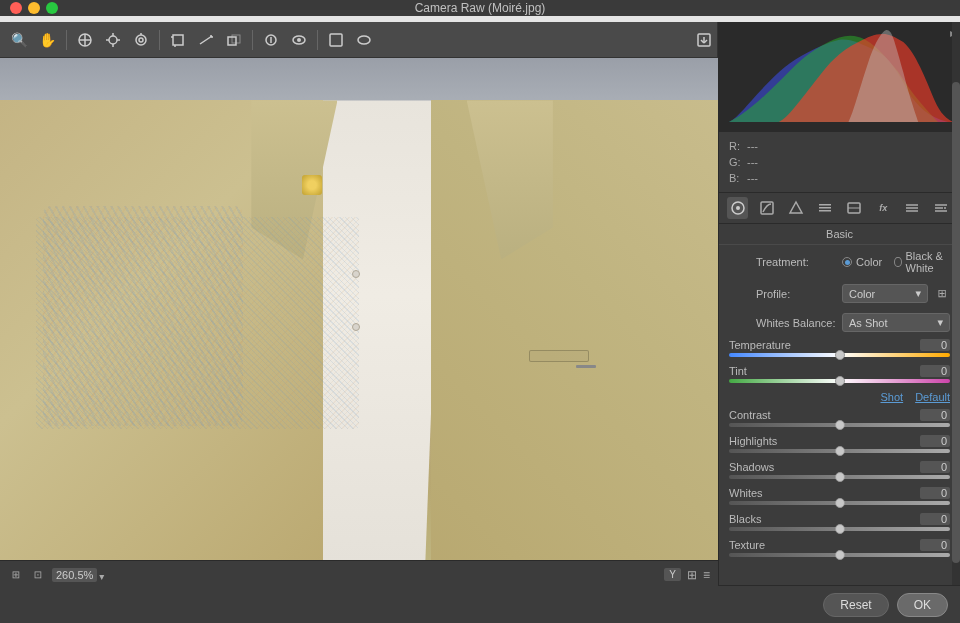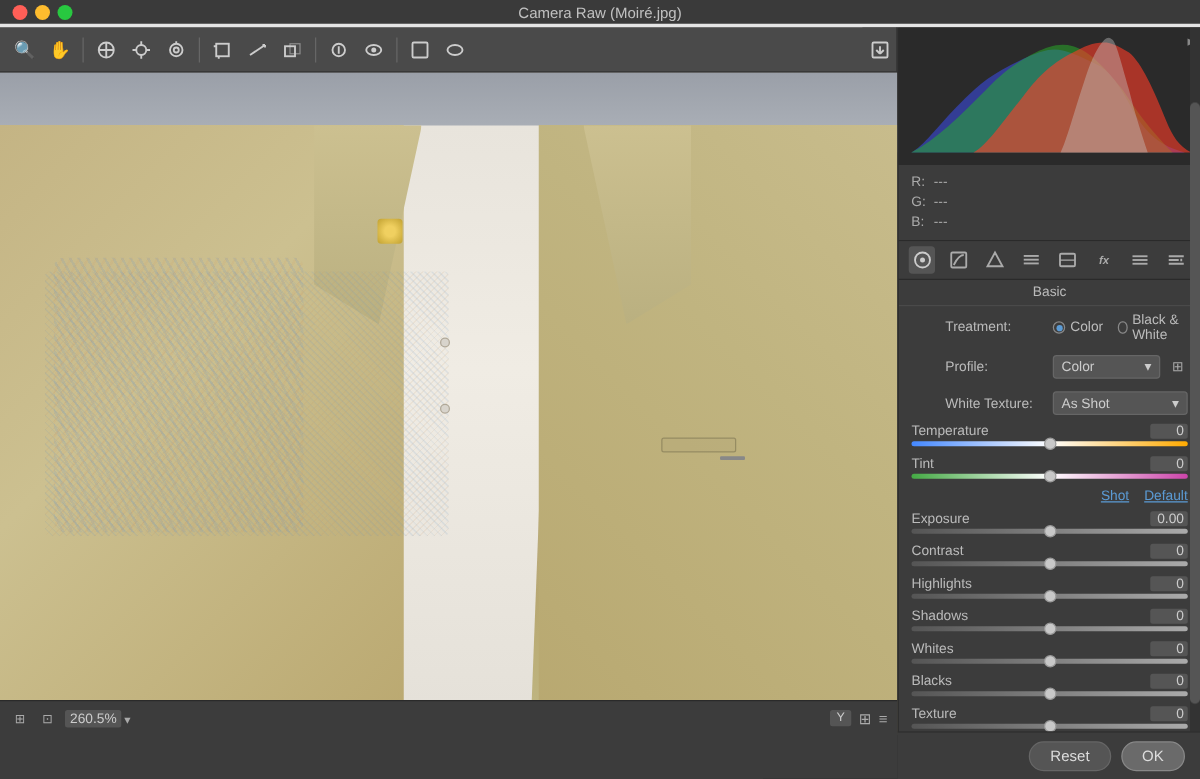--- a/index.html
+++ b/index.html
@@ -16,21 +16,21 @@
 
     
     .titlebar {
       position: absolute;
       top: 0; left: 0; right: 0;
       height: 22px;
       background: #3a3a3a;
       display: flex;
       align-items: center;
       justify-content: center;
-      border-bottom: 3px solid #e5e5e5;
+      border-bottom: 6px solid #e5e5e5;
     }
     .titlebar-buttons {
       position: absolute;
       left: 10px;
       display: flex;
       gap: 6px;
     }
     .titlebar-btn {
       width: 12px; height: 12px;
       border-radius: 50%;
@@ -683,21 +683,21 @@
     <div class="panel-row">
       <span class="panel-label panel-label-wide">Profile:</span>
       <div class="profile-select">
         <span>Color</span>
         <span>▾</span>
       </div>
       <div class="grid-icon">⊞</div>
     </div>
 
     <div class="panel-row">
-      <span class="panel-label panel-label-wide">White Texture:</span>
+      <span class="panel-label panel-label-wide">Whites Balance:</span>
       <div class="wb-select">
         <span>As Shot</span>
         <span>▾</span>
       </div>
     </div>
 
     <div class="slider-row">
       <div class="slider-header">
         <span class="slider-name">Temperature</span>
         <span class="slider-value">0</span>
@@ -715,29 +715,20 @@
       <div class="slider-track tint-track">
         <div class="slider-thumb" style="left:50%;"></div>
       </div>
     </div>
 
     <div class="auto-default-row">
       <span class="auto-btn">Shot</span>
       <span class="default-btn">Default</span>
     </div>
 
-    <div class="slider-row">
-      <div class="slider-header">
-        <span class="slider-name">Exposure</span>
-        <span class="slider-value">0.00</span>
-      </div>
-      <div class="slider-track default-track">
-        <div class="slider-thumb" style="left:50%;"></div>
-      </div>
-    </div>
 
     <div class="slider-row">
       <div class="slider-header">
         <span class="slider-name">Contrast</span>
         <span class="slider-value">0</span>
       </div>
       <div class="slider-track default-track">
         <div class="slider-thumb" style="left:50%;"></div>
       </div>
     </div>

